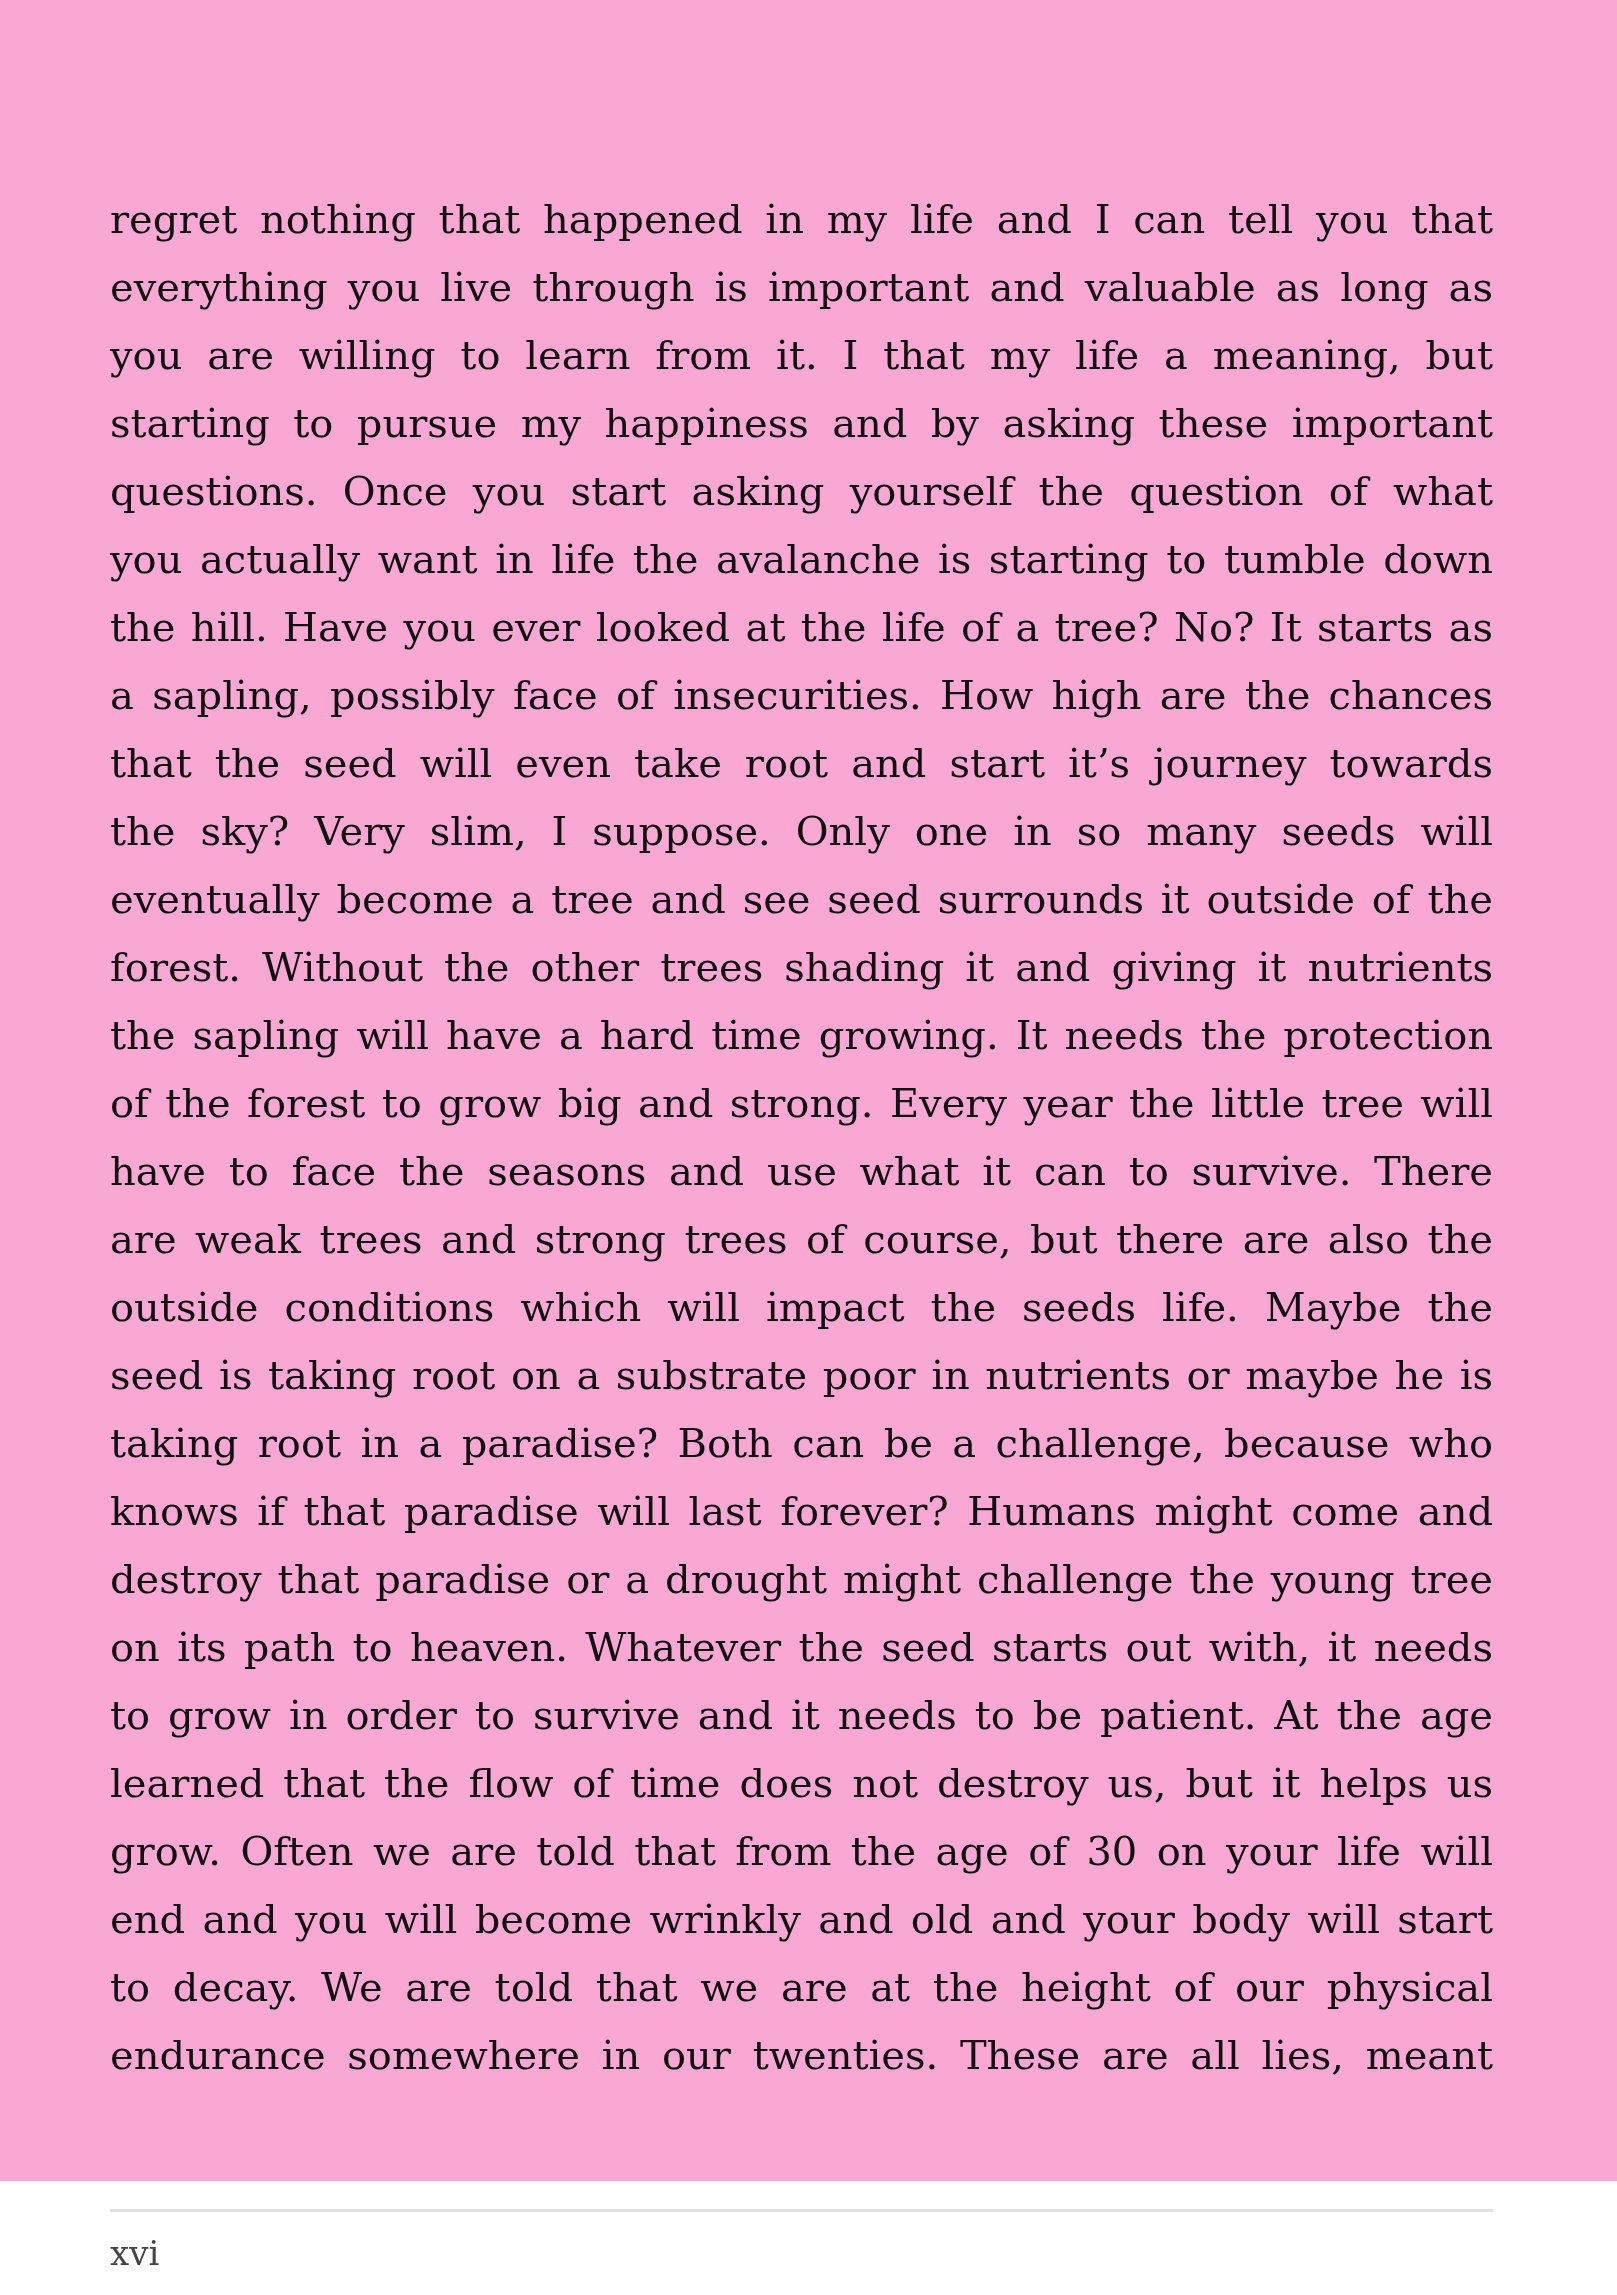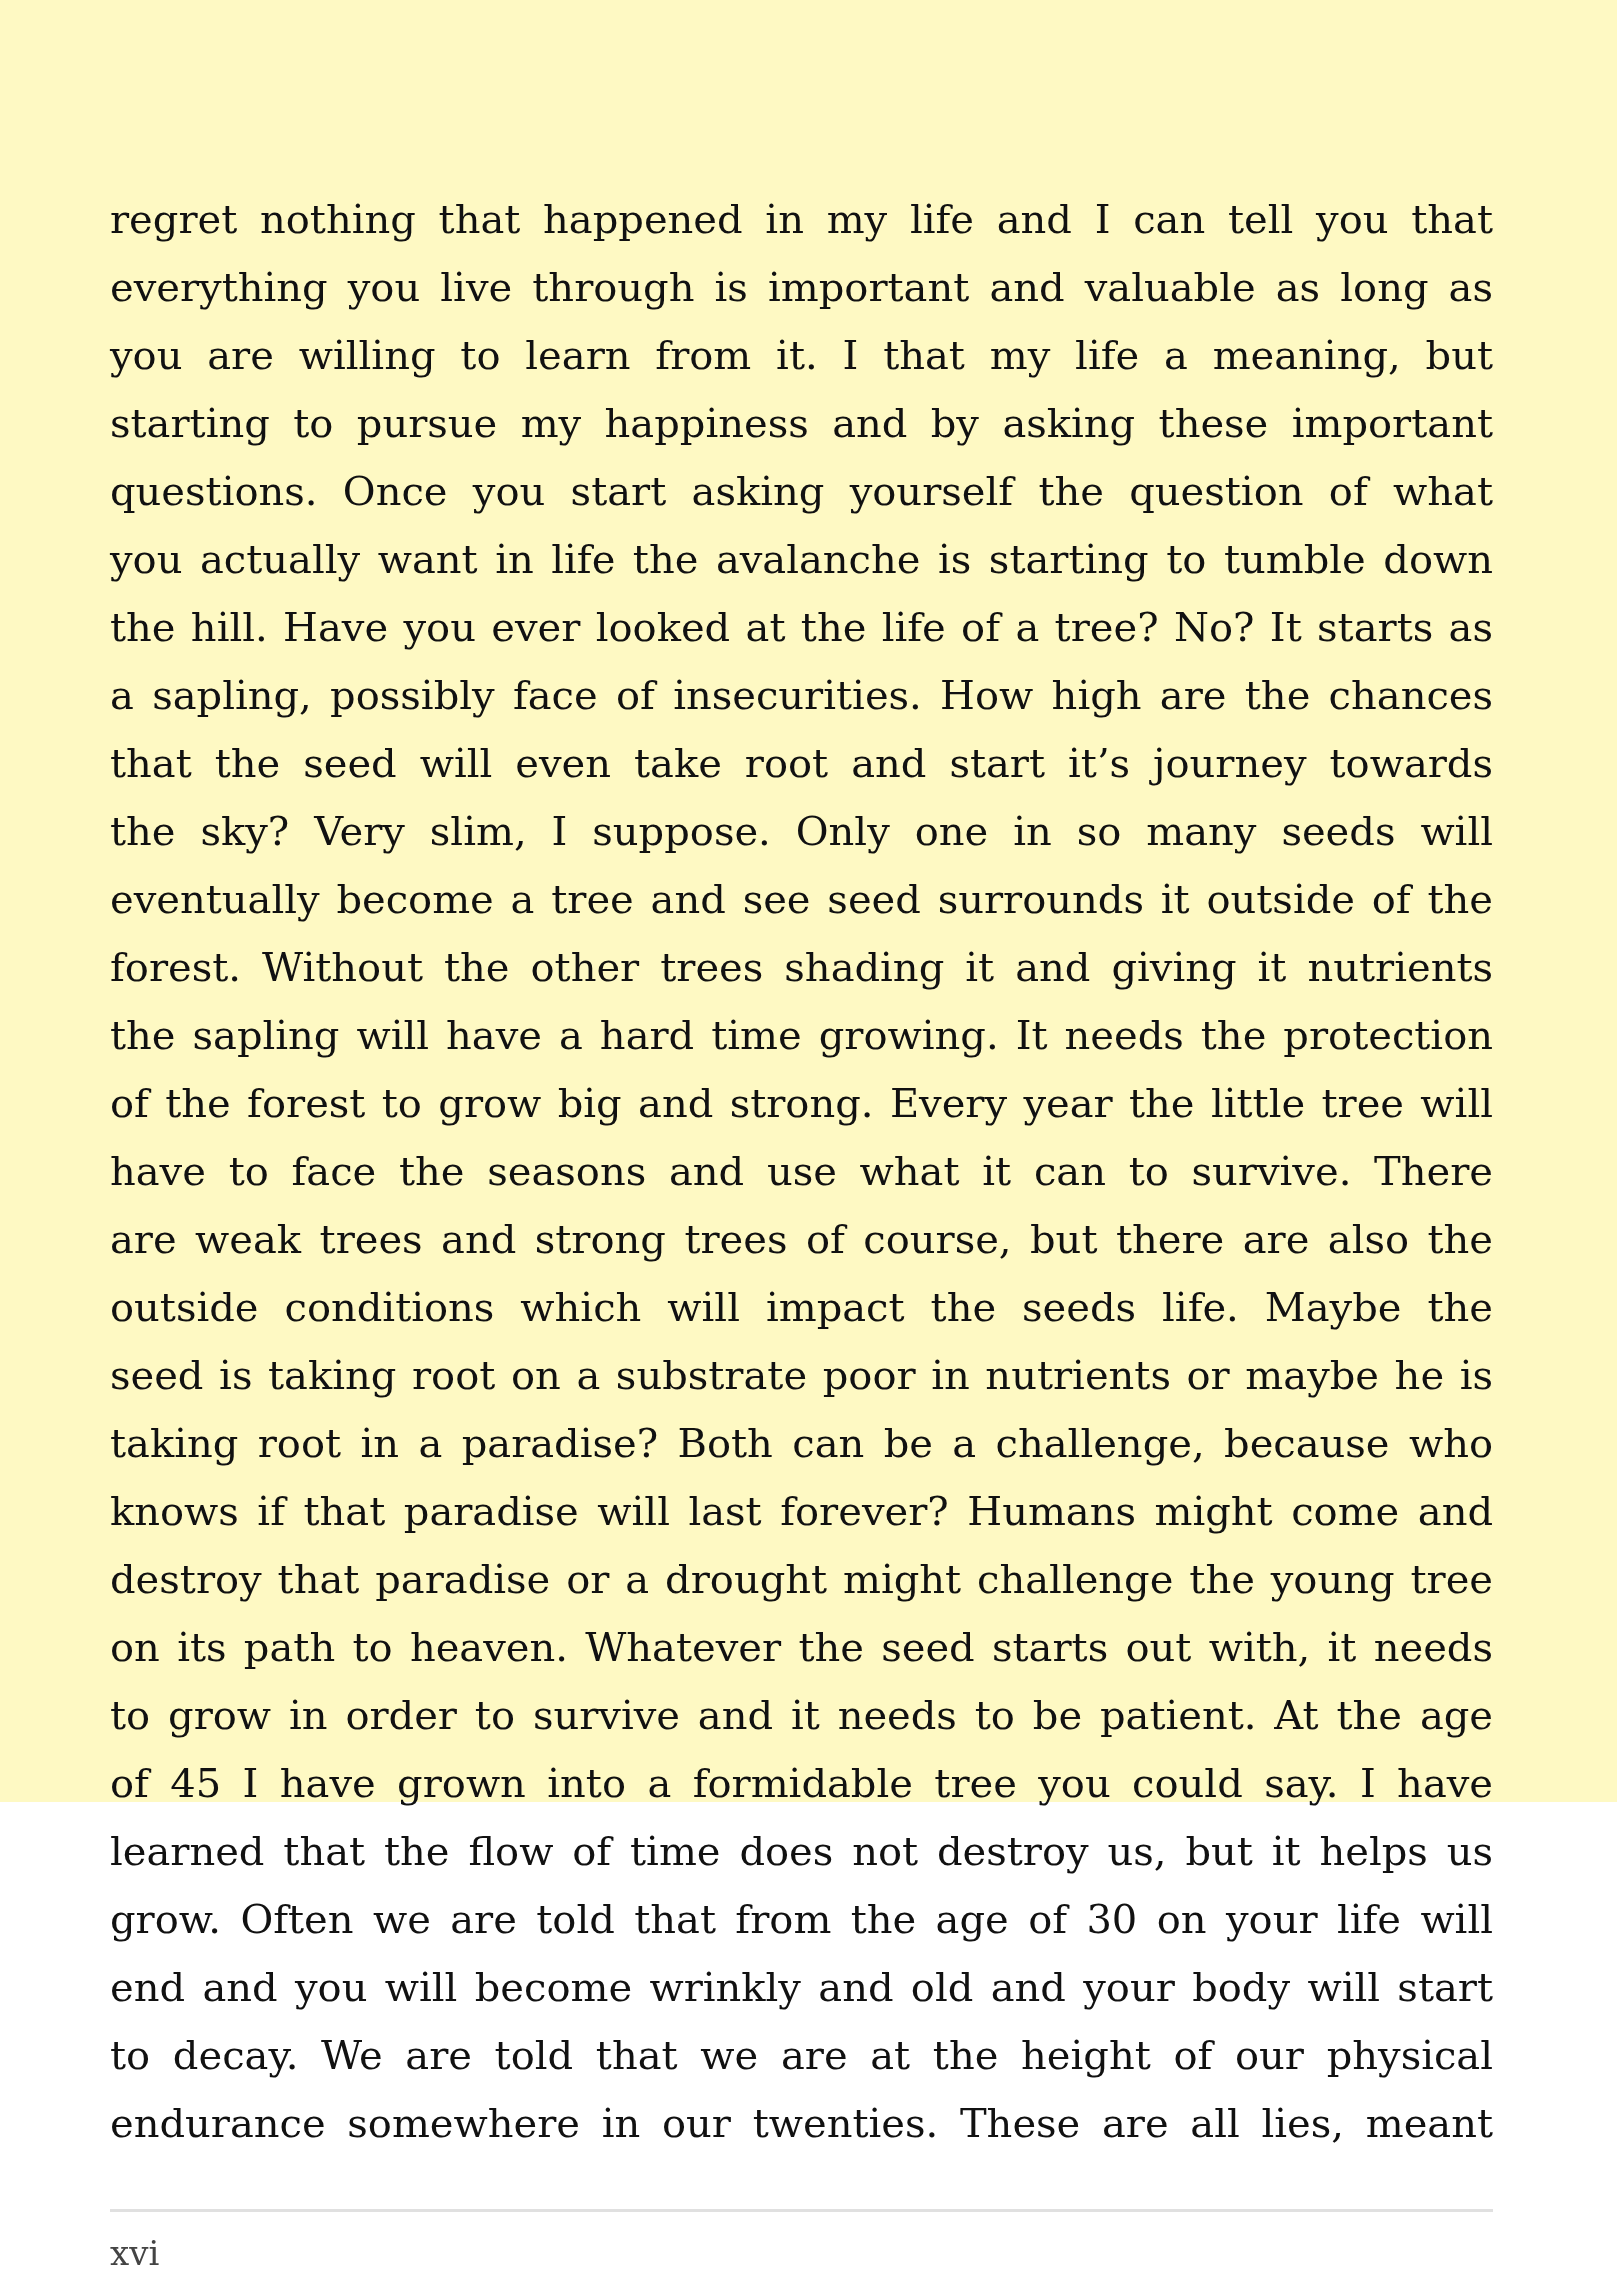--- a/index.html
+++ b/index.html
@@ -1,17 +1,17 @@
 <!DOCTYPE html>
 <html style="font-size:7.4px"><head>
 <meta charset="utf-8">
 <style>
   html, body { margin: 0; padding: 0; background: #ffffff; }
   body { width: 1618px; height: 2295px; position: relative; overflow: hidden; }
-  .page { position: absolute; left: 0; top: 0; width: 1618px; height: 1802px; background: #fef9c3; }
+  .page { position: absolute; left: 0; top: 0; width: 1618px; height: 2181px; background: #f9a8d4; }
   .body-text {
     position: absolute;
     left: 110px;
     top: 185px;
     width: 1383px;
     font-family: "DejaVu Serif", "Liberation Serif", serif;
     font-size: 40px;
     line-height: 68px;
     color: #111111;
   }
@@ -62,21 +62,20 @@
     <span class="line">of the forest to grow big and strong.  Every year the little tree will</span>
     <span class="line">have to face the seasons and use what it can to survive.  There</span>
     <span class="line">are weak trees and strong trees of course, but there are also the</span>
     <span class="line">outside conditions which will impact the seeds life.  Maybe the</span>
     <span class="line">seed is taking root on a substrate poor in nutrients or maybe he is</span>
     <span class="line">taking root in a paradise?  Both can be a challenge, because who</span>
     <span class="line">knows if that paradise will last forever?  Humans might come and</span>
     <span class="line">destroy that paradise or a drought might challenge the young tree</span>
     <span class="line">on its path to heaven.  Whatever the seed starts out with, it needs</span>
     <span class="line">to grow in order to survive and it needs to be patient.  At the age</span>
-    <span class="line">of 45 I have grown into a formidable tree you could say.  I have</span>
     <span class="line">learned that the flow of time does not destroy us, but it helps us</span>
     <span class="line">grow.  Often we are told that from the age of 30 on your life will</span>
     <span class="line">end and you will become wrinkly and old and your body will start</span>
     <span class="line">to decay.  We are told that we are at the height of our physical</span>
     <span class="line">endurance somewhere in our twenties.  These are all lies, meant</span>
   </div>
 
   <div class="rule"></div>
   <div class="page-number">xvi</div>
 </div>

